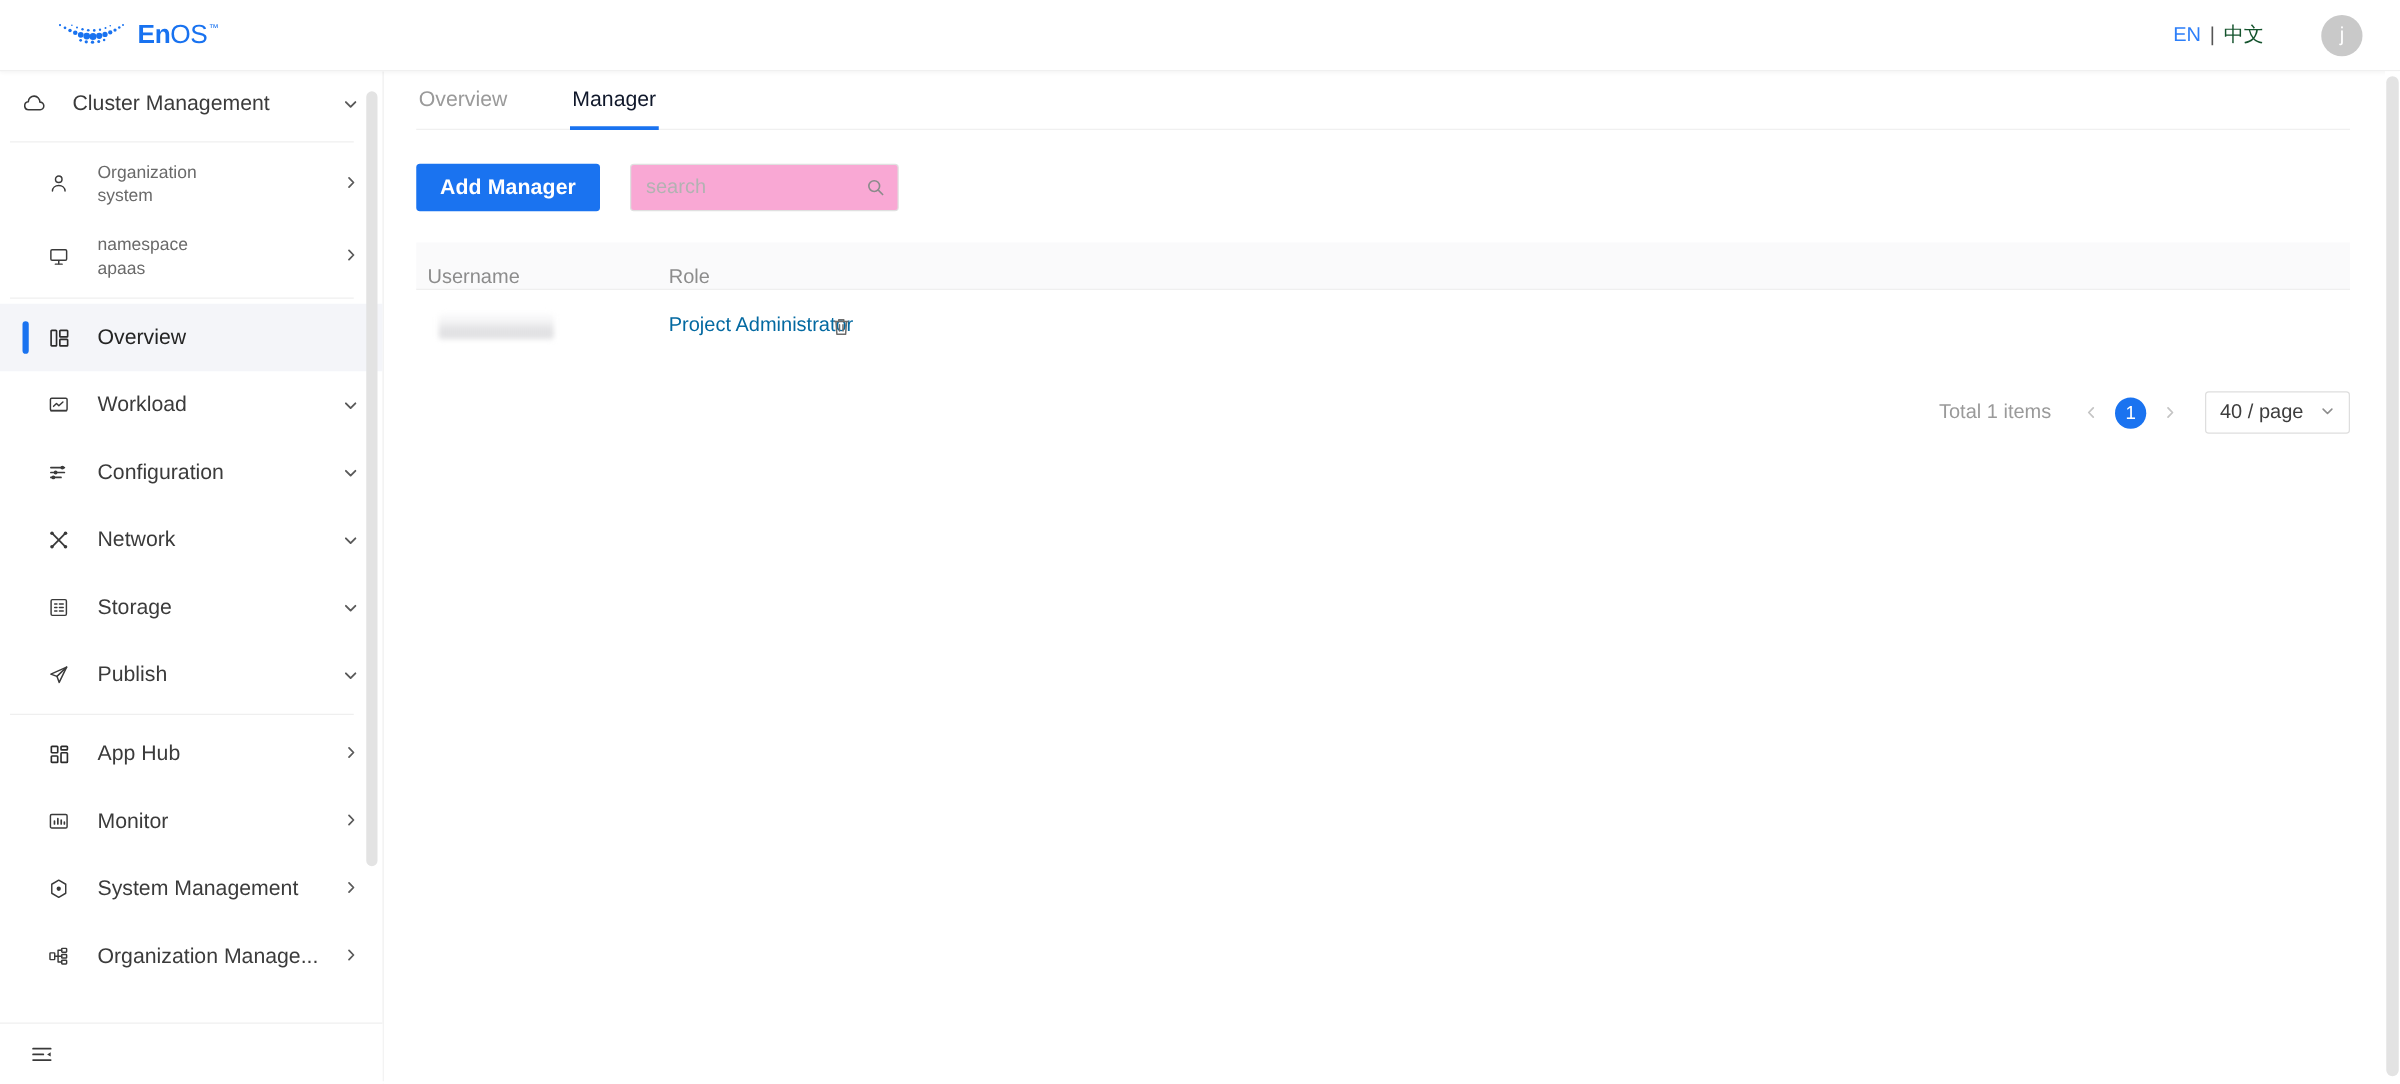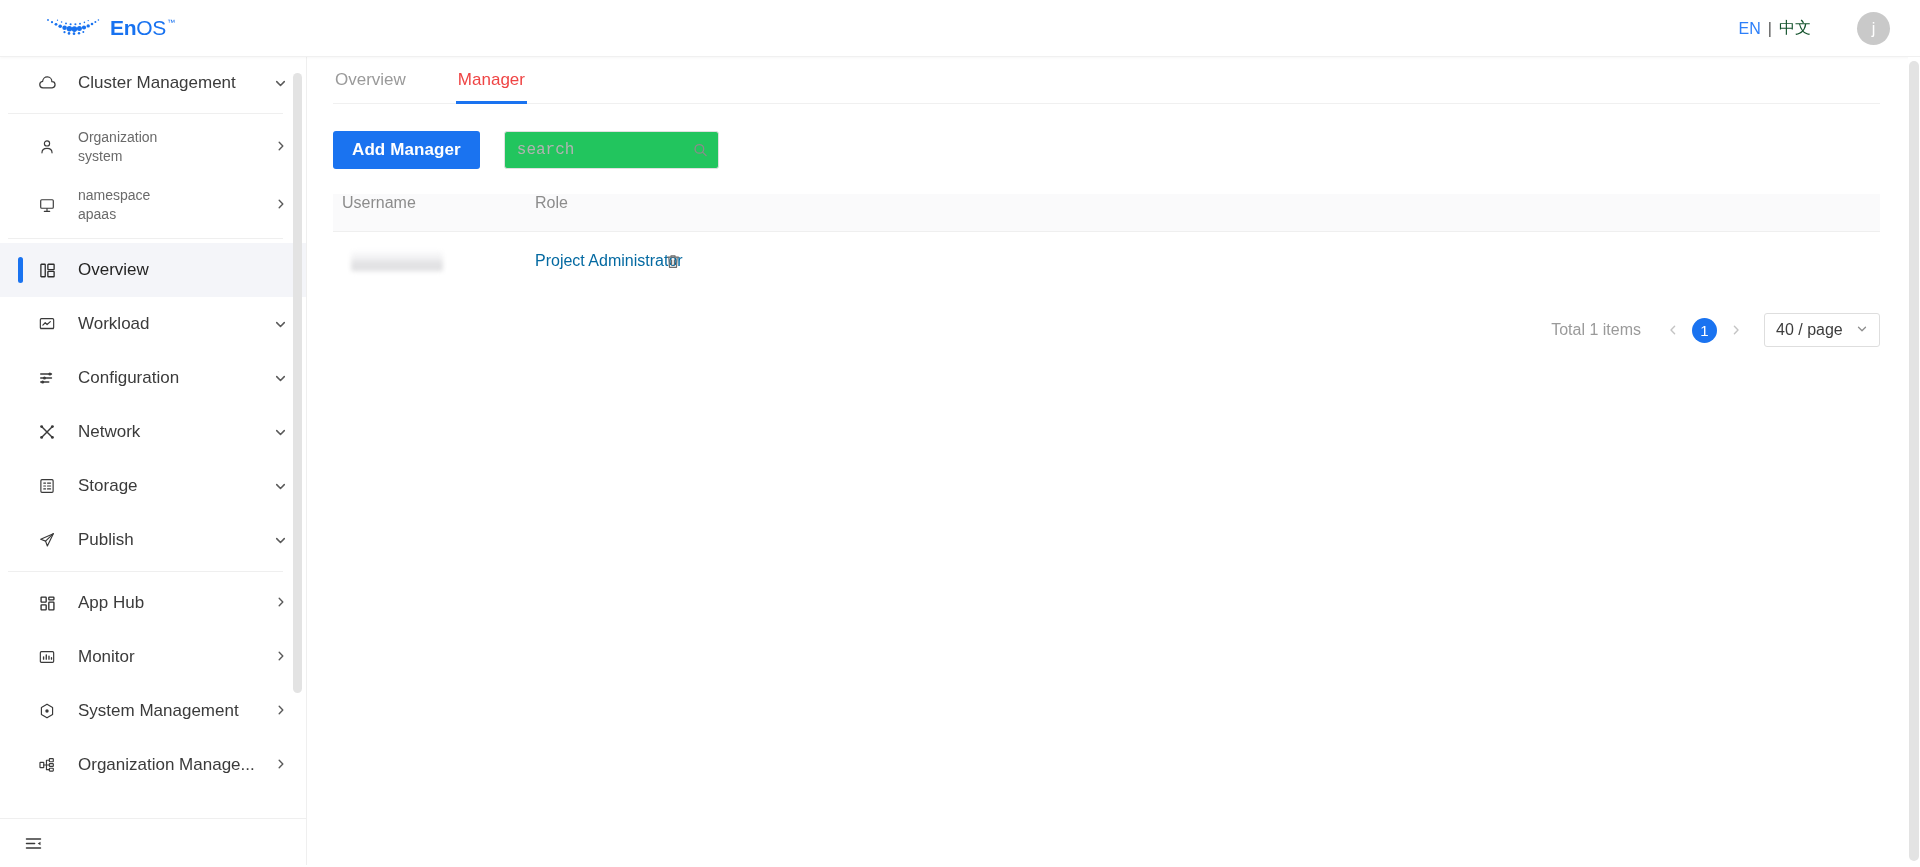--- a/index.html
+++ b/index.html
@@ -54,21 +54,21 @@
     position: absolute; top: 8px; right: 4px; width: 9px; height: 747px;
     background: transparent;
   }
   .sb-thumb {
     position: absolute; top: 8px; left: 0; width: 9px; height: 620px;
     background: #e3e3e3; border-radius: 5px;
   }
 
   .cluster-row {
     height: 52px; display: flex; align-items: center;
-    padding-left: 36px; padding-right: 20px; cursor: pointer;
+    padding-left: 16px; padding-right: 20px; cursor: pointer;
   }
   .cluster-icon { width: 22px; display: flex; justify-content: center; color: #3a3a3a; }
   .cluster-label {
     margin-left: 20px; font-size: 17px; color: #3b3b3b; flex: 1;
   }
   .caret { color: #666; font-size: 13px; display: flex; align-items: center; }
 
   .sb-divider { height: 1px; background: #efefef; margin: 4px 24px 4px 8px; }
 
   .nav-item {
@@ -104,49 +104,49 @@
   }
   .tabs {
     position: relative; margin: 0 0 0 26px; height: 47px;
     display: flex; align-items: flex-end; width: 1547px;
     border-bottom: 1px solid #f0f0f0;
   }
   .tab {
     font-size: 17px; color: #9a9a9a; padding: 0 2px 13px 2px;
     margin-right: 48px; cursor: pointer; position: relative;
   }
-  .tab.active { color: #ef4444; }
+  .tab.active { color: #0f172a; }
   .tab.active::after {
     content: ""; position: absolute; left: 0; right: 0; bottom: -1px;
     height: 3px; background: #1a73f0;
   }
 
   .toolbar { display: flex; align-items: flex-end; margin: 27px 12px 0 26px; }
   .btn-primary {
     background: #1a73f0; color: #fff; border: none; border-radius: 3px;
     height: 38px; padding: 0 19px; font-size: 17px; cursor: pointer;
     font-family: inherit; font-weight: 600; letter-spacing: .1px;
   }
   .search-box {
     position: relative; margin-left: 24px; width: 215px; height: 38px;
   }
   .search-box input {
     width: 100%; height: 100%; border: 1px solid #e0e0e0; border-radius: 3px;
     padding: 0 34px 0 12px; font-size: 16px; color: #333; outline: none;
-    font-family: Liberation Mono, monospace; background: #22c55e;
+    font-family: Liberation Sans, sans-serif; background: #f9a8d4;
   }
   .search-box input::placeholder { color: #b2b2b2; }
   .search-icon {
     position: absolute; right: 11px; top: 50%; transform: translateY(-50%);
     color: #8b8b8b; display: flex;
   }
 
   .table { margin: 25px 0 0 26px; width: 1547px; }
   .thead {
-    display: flex; align-items: flex-start; height: 38px;
+    display: flex; align-items: flex-end; height: 38px;
     background: #fafafb; border-bottom: 1px solid #efefef;
   }
   .th { font-size: 16px; color: #8c8c8c; }
   .col-user { width: 202px; padding-left: 9px; }
   .col-role { width: 240px; }
   .col-act  { flex: 1; }
   .trow { display: flex; align-items: center; height: 58px; }
   .td { font-size: 16px; color: #0369a1; }
   .redacted {
     width: 92px; height: 21px; border-radius: 3px; margin-left: 9px;

